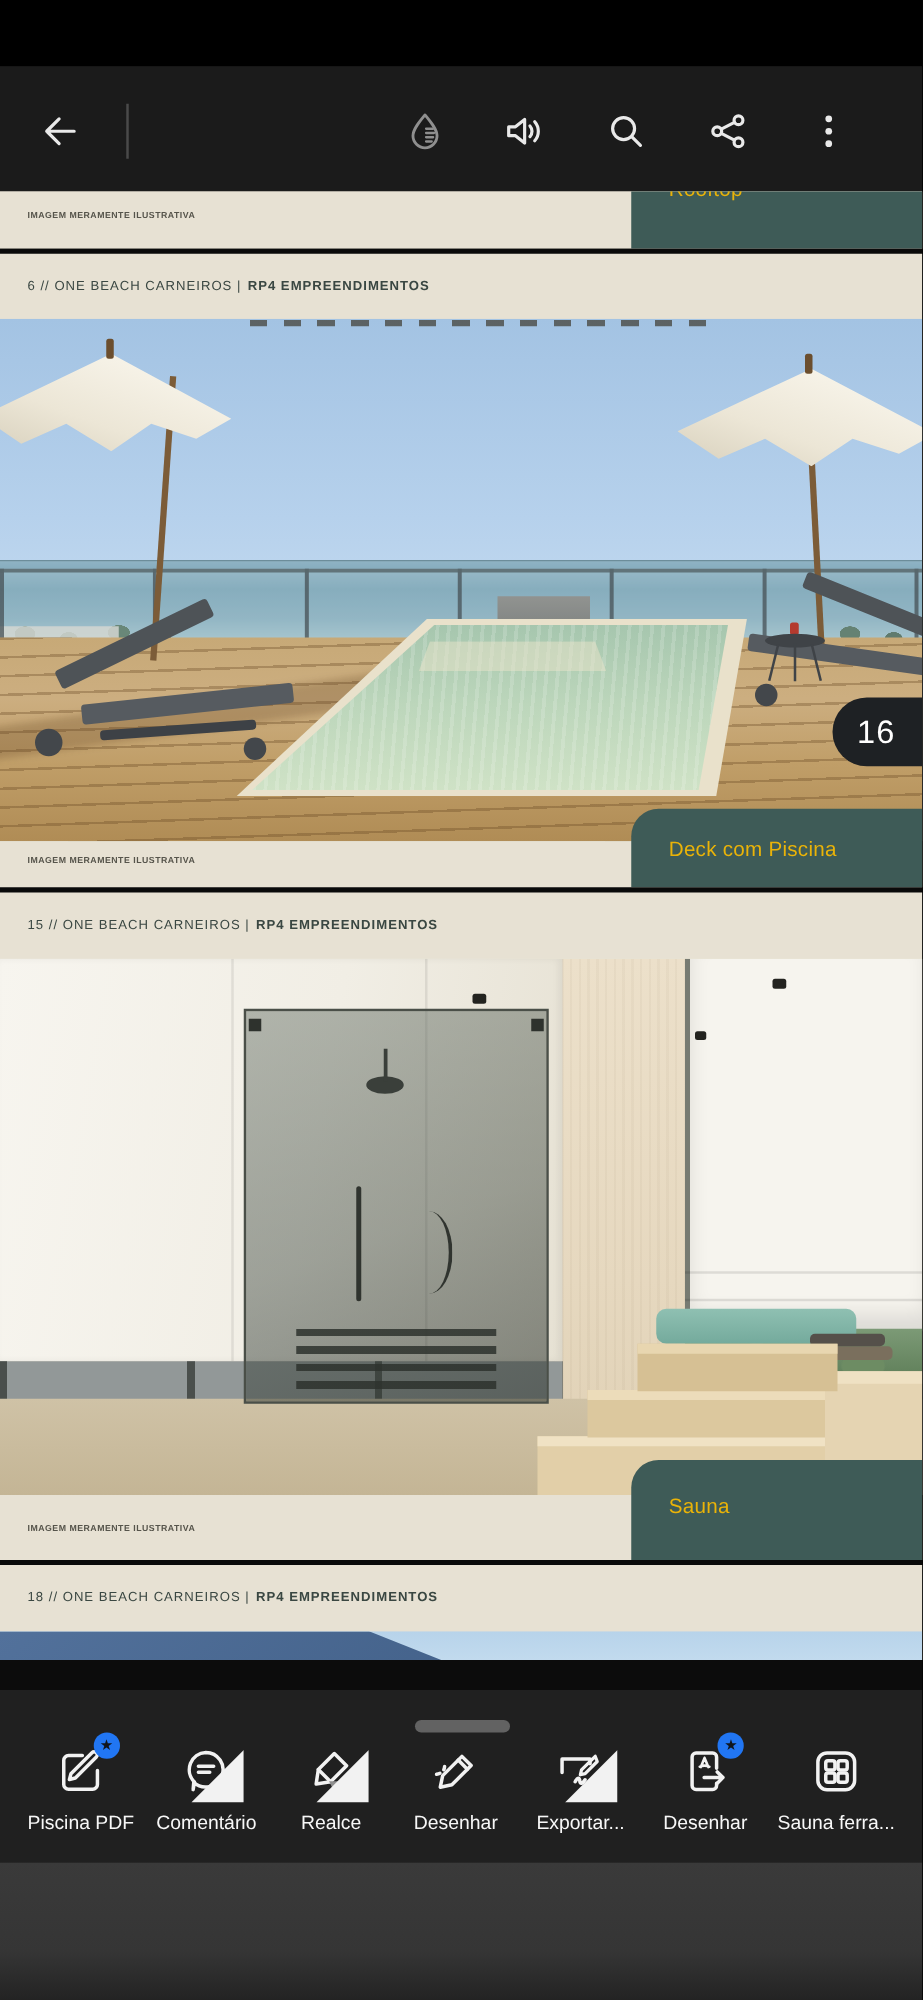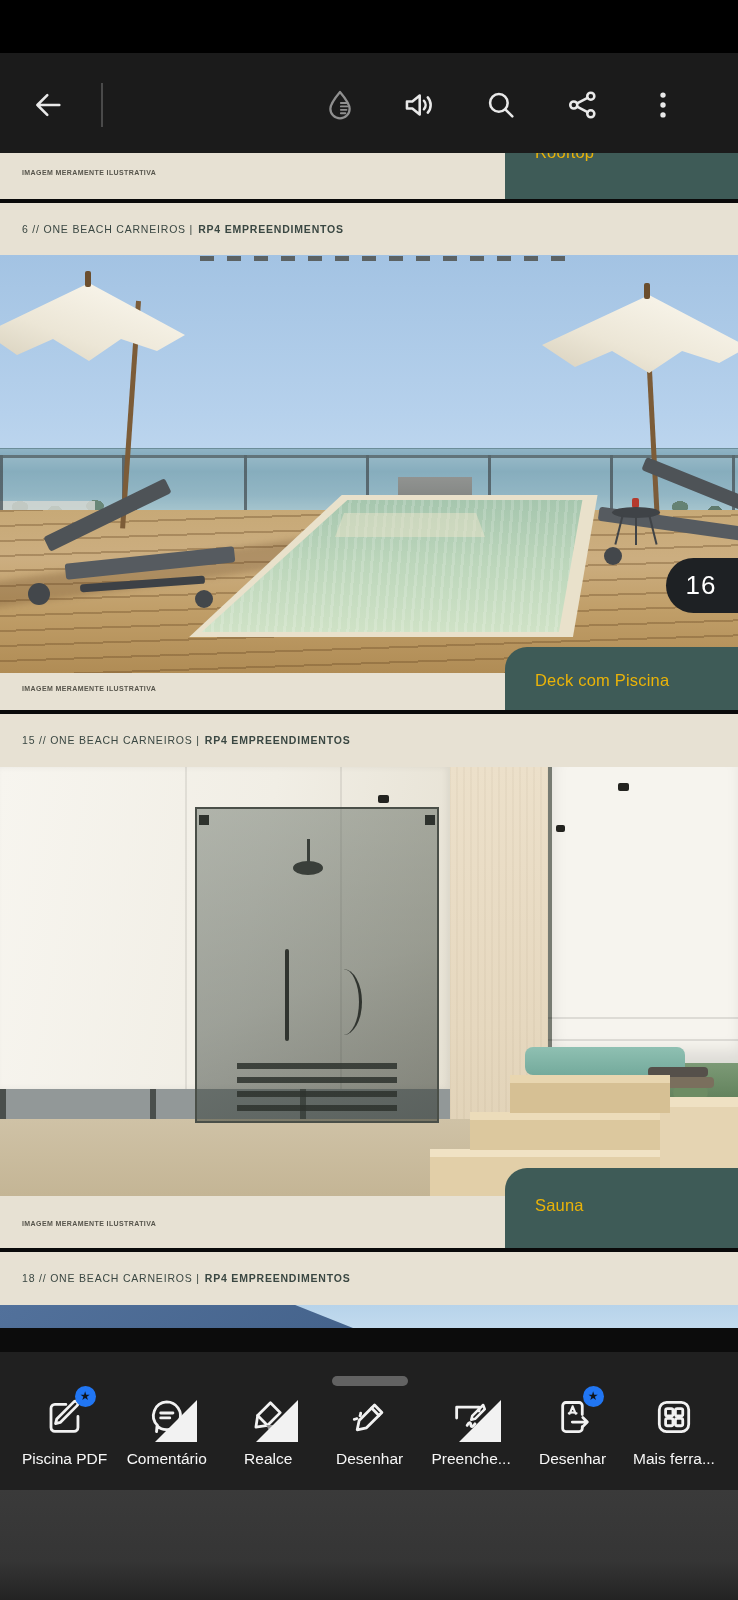--- a/index.html
+++ b/index.html
@@ -353,21 +353,21 @@
         <div class="tool-icon">
           <svg viewBox="0 0 24 24">
               <path class="t" d="M3.8 12.6V6.4h12.8v2.2"></path>
           <path class="t" d="M19.6 4.6l-6.8 6.8-.6 2.4 2.4-.6 6-6Z" transform="scale(0.92) translate(1,1)"></path>
           <path class="t" d="M9.8 16.8c1-2 2-2 2.1-.4.1 1.5 1.1 1.6 2.4-.5"></path>
             </svg>
           <svg class="dd-tri" viewBox="0 0 10 10">
               <polygon points="10,0 10,10 0,10" fill="#f2f2f2"></polygon>
             </svg>
         </div>
-        <div class="tool-label">Preenche...</div>
+        <div class="tool-label">Exportar...</div>
       </div>
 
       <div class="tool">
         <div class="tool-icon">
           <svg viewBox="0 0 24 24">
               <path class="t" d="M17.3 10.6V5.5a1.8 1.8 0 0 0-1.8-1.8H7.9A1.8 1.8 0 0 0 6.1 5.5v13a1.8 1.8 0 0 0 1.8 1.8h7.6a1.8 1.8 0 0 0 1.8-1.8v-1"></path>
           <path class="t" style="stroke-width:1.2" d="M9.6 9.9q2.2-1 4.4 0M11.8 5.9l-1.7 4.2M11.8 5.9l1.7 4.2"></path>
           <path class="t" d="M11.6 14.9h8.6M17.6 12.3l2.6 2.6-2.6 2.6"></path>
             </svg>
           <div class="premium-badge">★</div>
@@ -378,21 +378,21 @@
       <div class="tool">
         <div class="tool-icon">
           <svg viewBox="0 0 24 24">
               <rect class="t" x="3.6" y="3.6" width="16.8" height="16.8" rx="4.2"></rect>
           <rect class="t" x="7.2" y="7.2" width="4.2" height="4.2" rx="1"></rect>
           <rect class="t" x="12.8" y="7.2" width="4.2" height="4.2" rx="1"></rect>
           <rect class="t" x="7.2" y="12.8" width="4.2" height="4.2" rx="1"></rect>
           <rect class="t" x="12.8" y="12.8" width="4.2" height="4.2" rx="1"></rect>
             </svg>
         </div>
-        <div class="tool-label">Mais ferra...</div>
+        <div class="tool-label">Sauna ferra...</div>
       </div>
 
     </div>
   </div>
 
   <div class="nav-bar">
     
     
     
   </div>

